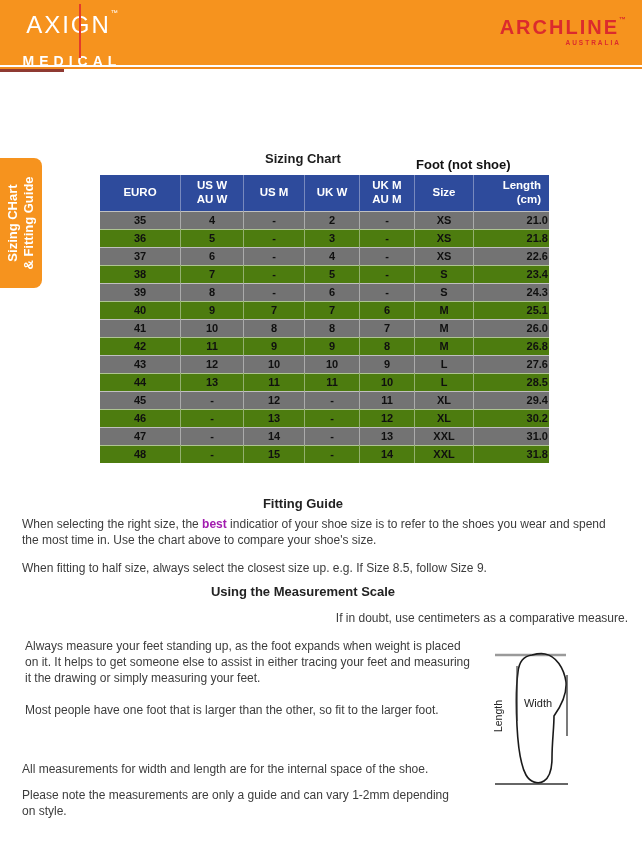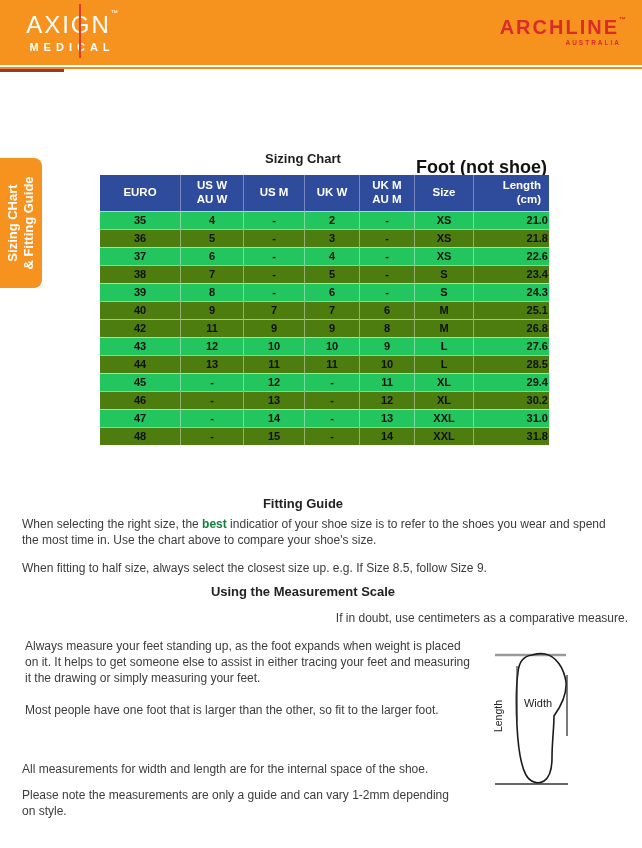--- a/index.html
+++ b/index.html
@@ -8,63 +8,63 @@
 
   
   .band { position:absolute; left:0; top:0; width:642px; height:65px; background:#F6931E; }
   .band-rule { position:absolute; left:0; top:67px; width:642px; height:2px; background:#F18A1C; }
   .band-accent { position:absolute; left:0; top:69px; width:64px; height:3px; background:#8F3A33; }
 
   .axign { position:absolute; left:22px; top:9px; width:100px; text-align:center; color:#fff; }
   .axign-word { display:block; font-size:24px; letter-spacing:2px; line-height:1; font-weight:400; }
   .axign-word sup { font-size:7px; vertical-align:18px; letter-spacing:0; }
   .axign-line { position:absolute; left:57px; top:-5px; width:2px; height:54px; background:#E43C2B; }
-  .axign-sub { display:block; font-size:11px; letter-spacing:5px; font-weight:bold; margin-top:4px; }
+  .axign-sub { display:block; font-size:14px; letter-spacing:5px; font-weight:bold; margin-top:16px; }
 
   .title { position:absolute; left:0; top:21px; width:642px; text-align:center; color:#fff;
            font-size:22px; font-weight:bold; letter-spacing:0.5px; }
 
   .archline { position:absolute; right:16px; top:16px; text-align:right; color:#DB2B2D; }
   .archline-word { font-size:20px; font-weight:bold; letter-spacing:2px; line-height:1; }
   .archline-word sup { font-size:7px; vertical-align:12px; letter-spacing:0; }
   .archline-sub { display:block; font-size:6.5px; letter-spacing:2px; font-weight:bold; margin:1px 5px 0 0; }
 
   
   .tab { position:absolute; left:0; top:158px; width:42px; height:130px; background:#F6931E;
          border-radius:0 8px 8px 0; }
   .tab-inner { position:absolute; width:130px; height:42px; left:-44px; top:44px;
                transform:rotate(-90deg); display:flex; flex-direction:column; align-items:center;
                justify-content:center; color:#fff; font-weight:bold; font-size:13px; line-height:1.2;
                text-align:center; }
 
   
   .chart-title { position:absolute; left:0; top:151px; width:606px; text-align:center;
                  font-size:13px; font-weight:bold; color:#1d1d1d; }
-  .foot-label { position:absolute; left:416px; top:157px; font-size:18px; font-weight:bold; color:#111; }
+  .foot-label { position:absolute; left:416px; top:157px; font-size:13px; font-weight:bold; color:#111; }
 
   .sizing-table { position:absolute; left:100px; top:175px; border-collapse:collapse;border-radius:19px; }
   .sizing-table th { background:#2E4B9C; color:#fff; font-size:11.5px; font-weight:bold;
                      padding:3px 0 4px; border-right:1px solid rgba(255,255,255,.35);
                      line-height:1.25; vertical-align:middle; }
   .sizing-table th:last-child { border-right:none; text-align:right; padding-right:8px; }
   .sizing-table td { font-size:11px; font-weight:bold; color:#101010; text-align:center;
                      padding:2.5px 0; border-right:1px solid rgba(255,255,255,.4);
                      border-top:1px solid rgba(255,255,255,.55); }
   .sizing-table td:last-child { text-align:right; padding-right:1px; border-right:none; }
   .sizing-table .c1 { width:80px; } .sizing-table .c2 { width:62px; } .sizing-table .c3 { width:60px; }
   .sizing-table .c4 { width:54px; } .sizing-table .c5 { width:54px; } .sizing-table .c6 { width:58px; }
   .sizing-table .c7 { width:67px; }
-  tr.row-blue td { background:#22c55e; }
+  tr.row-blue td { background:#737373; }
   tr.row-peri td { background:#4d7c0f; }
 
   
   .h-center { position:absolute; width:606px; left:0; text-align:center; font-size:13px;
               font-weight:bold; color:#222; }
   .para { position:absolute; font-size:12px; color:#3c3c3c; line-height:1.33; white-space:pre-line; }
-  .para b { color:#15803d; }
+  .para b { color:#a21caf; }
 
   
   .diagram { position:absolute; left:488px; top:646px; width:100px; height:145px; }
 </style>
 </head>
 <body>
 
 <div class="page">
 
   <div class="band">
@@ -167,20 +167,29 @@
         </tr>
         <tr class="row-peri">
           <td class="c1">40</td>
           <td class="c2">9</td>
           <td class="c3">7</td>
           <td class="c4">7</td>
           <td class="c5">6</td>
           <td class="c6">M</td>
           <td class="c7">25.1</td>
         </tr>
+        <tr class="row-blue">
+          <td class="c1">41</td>
+          <td class="c2">10</td>
+          <td class="c3">8</td>
+          <td class="c4">8</td>
+          <td class="c5">7</td>
+          <td class="c6">M</td>
+          <td class="c7">26.0</td>
+        </tr>
         <tr class="row-peri">
           <td class="c1">42</td>
           <td class="c2">11</td>
           <td class="c3">9</td>
           <td class="c4">9</td>
           <td class="c5">8</td>
           <td class="c6">M</td>
           <td class="c7">26.8</td>
         </tr>
         <tr class="row-blue">

